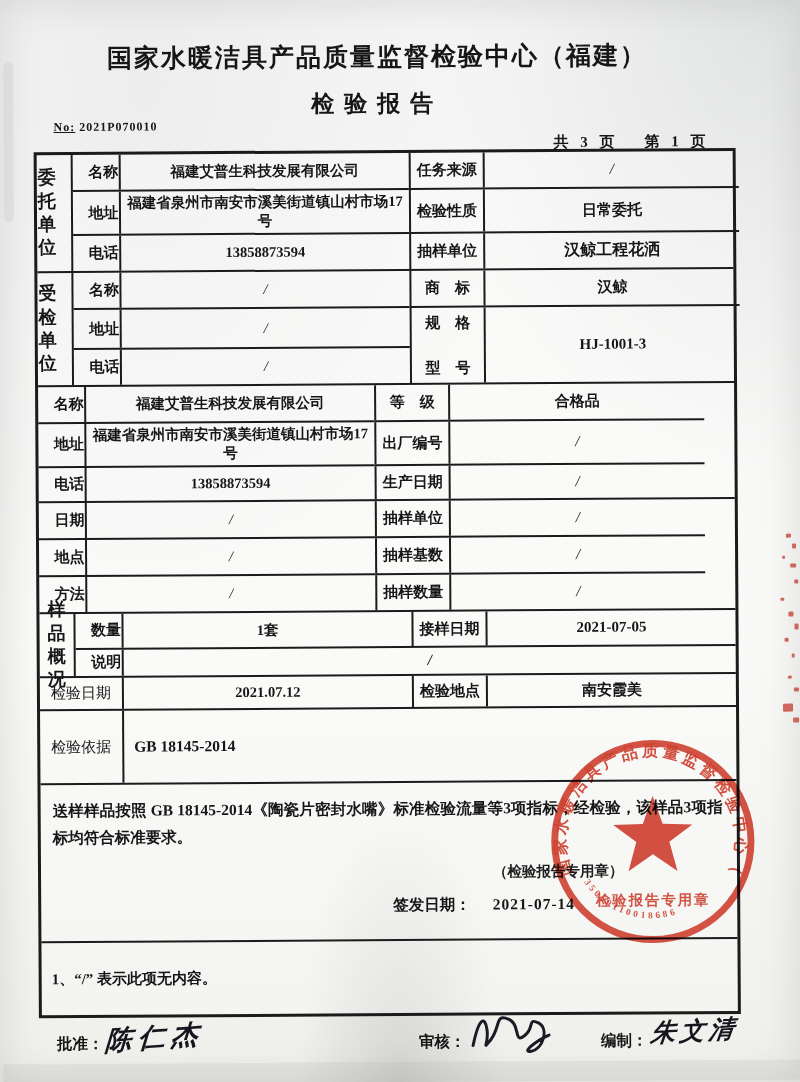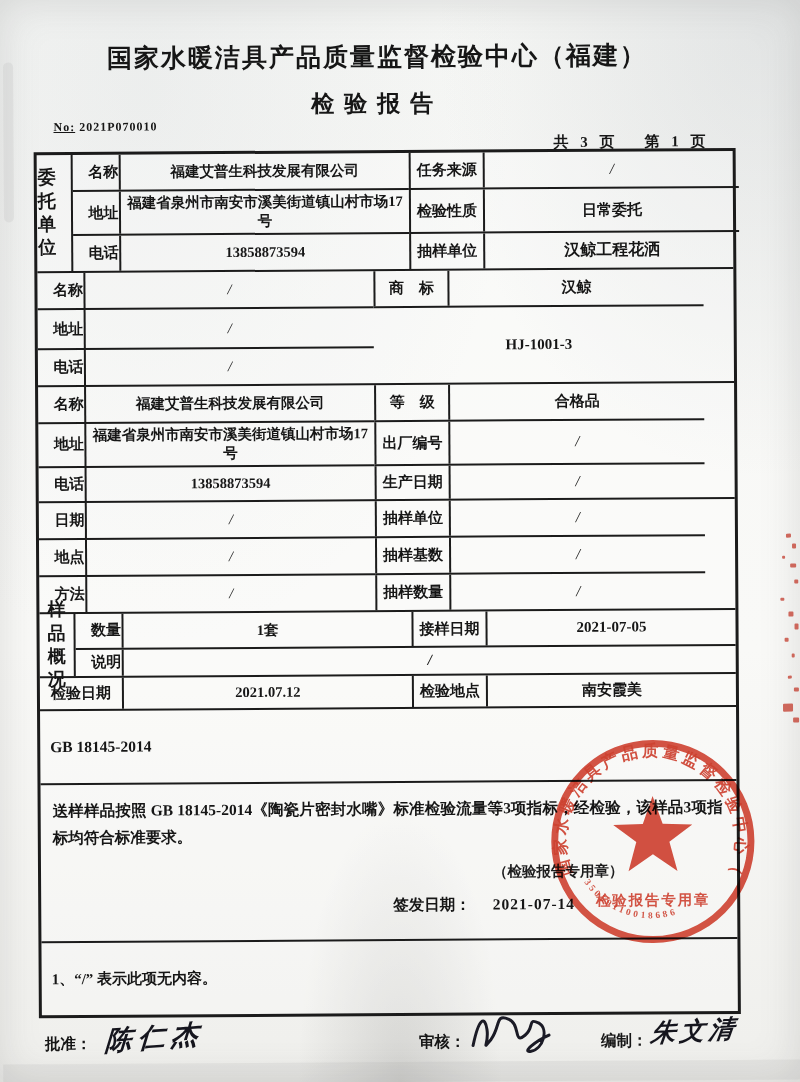--- a/index.html
+++ b/index.html
@@ -39,21 +39,21 @@
        font-weight:700;font-size:14.5px;line-height:1.3;padding:1px 4px;box-sizing:border-box;}
   .rlab{width:76px;flex:0 0 76px;border-left:2px solid #1b1b1b;border-right:2px solid #1b1b1b;display:flex;align-items:center;justify-content:center;
         font-weight:700;font-size:15px;text-align:center;line-height:1.5;box-sizing:border-box;}
   .rval{flex:1;display:flex;align-items:center;justify-content:center;font-weight:700;font-size:15px;box-sizing:border-box;}
   .rcol{width:330px;flex:0 0 330px;display:flex;flex-direction:column;box-sizing:border-box;}
   .rbox{display:flex;border-bottom:2px solid #1b1b1b;box-sizing:border-box;}
   .rcol .rbox:last-child{border-bottom:none;}
   .slash{font-weight:400;font-style:italic;}
   .wide-cell{flex:1;display:flex;align-items:center;justify-content:center;font-weight:700;font-size:15px;box-sizing:border-box;}
   .lab84{width:84px;flex:0 0 84px;border-right:2px solid #1b1b1b;display:flex;align-items:center;justify-content:center;
-         font-weight:700;font-size:15px;box-sizing:border-box;}
+         font-weight:400;font-size:15px;box-sizing:border-box;}
   .freeLeft{flex:1;display:flex;align-items:center;justify-content:flex-start;padding-left:10px;font-weight:700;font-size:15.5px;box-sizing:border-box;}
   .concl-cell{flex:1;position:relative;box-sizing:border-box;}
   .concl-text{padding:12px 14px 0 12px;font-weight:700;font-size:15.5px;line-height:1.75;text-align:justify;}
   .seal-note{position:absolute;left:452px;top:80px;font-size:14.5px;font-weight:700;color:#1d1d1d;}
   .issue-line{position:absolute;left:352px;top:112px;font-size:15.5px;font-weight:700;}
   .issue-line .iv{margin-left:22px;letter-spacing:1px;}
 
   
   .sigrow{position:absolute;left:0;top:1018px;width:780px;height:60px;font-size:15.5px;font-weight:700;}
   .sig-label{position:absolute;top:14px;}
@@ -115,40 +115,46 @@
               <div class="rval">日常委托</div>
             </div>
           <div class="rbox" style="height:36px">
               <div class="rlab">抽样单位</div>
               <div class="rval" style="font-size:16px">汉鲸工程花洒</div>
             </div>
         </div>
       </div>
 
       <div class="band" style="height:114px">
+        <div class="gcol">
+            <div class="gtxt">受检单位</div>
+          </div>
         <div class="rows" style="flex:0 0 336px">
           <div class="r" style="height:38px">
               <div class="sub">名称</div>
               <div class="val slash">/</div>
             </div>
           <div class="r" style="height:40px">
               <div class="sub">地址</div>
               <div class="val slash">/</div>
             </div>
           <div class="r" style="height:36px">
               <div class="sub">电话</div>
               <div class="val slash">/</div>
             </div>
         </div>
         <div class="rcol">
           <div class="rbox" style="height:38px">
               <div class="rlab">商　标</div>
               <div class="rval">汉鲸</div>
             </div>
           <div class="rbox" style="height:76px">
+            <div class="rlab">
+                <span><span>规　格</span><br><br><span>型　号</span></span>
+              </div>
             <div class="rval">HJ-1001-3</div>
           </div>
         </div>
       </div>
 
       <div class="band" style="height:116px">
         <div class="rows" style="flex:0 0 336px">
           <div class="r" style="height:38px">
               <div class="sub">名称</div>
               <div class="val">福建艾普生科技发展有限公司</div>
@@ -228,41 +234,42 @@
       </div>
 
       <div class="band" style="height:33px">
         <div class="lab84">检验日期</div>
         <div class="val">2021.07.12</div>
         <div class="rlab">检验地点</div>
         <div class="rval">南安霞美</div>
       </div>
 
       <div class="band" style="height:74px">
+        <div class="lab84">检验依据</div>
         <div class="freeLeft">GB 18145-2014</div>
       </div>
 
       <div class="band" style="height:158px">
         <div class="concl-cell">
           <div class="concl-text">送样样品按照 GB 18145-2014《陶瓷片密封水嘴》标准检验流量等3项指标，经检验，该样品3项指标均符合标准要求。</div>
           <div class="seal-note">（检验报告专用章）</div>
           <div class="issue-line">
             <span>签发日期：</span><span class="iv">2021-07-14</span>
           </div>
         </div>
       </div>
 
       <div class="band" style="height:72px">
         <div class="freeLeft" style="font-size:15px">1、“/” 表示此项无内容。</div>
       </div>
 
     </div>
 
     <div class="sigrow">
-      <span class="sig-label" style="left:42px">批准：</span>
+      <span class="sig-label" style="left:54px">批准：</span>
       <span class="hand hand-approve">陈仁杰</span>
       <span class="sig-label" style="left:416px">审核：</span>
       <svg class="scribble" width="92" height="56" viewBox="0 0 92 56">
         <path d="M8 40 C14 12, 20 10, 22 24 C24 38, 16 46, 26 34 C36 20, 30 8, 44 14 C56 19, 48 40, 60 30 C70 22, 62 12, 74 18 C84 24, 78 44, 66 46 C56 48, 70 36, 84 30" fill="none" stroke="#1b1b26" stroke-width="3" stroke-linecap="round"></path>
       </svg>
       <span class="sig-label" style="left:598px">编制：</span>
       <span class="hand hand-prepare">朱文清</span>
     </div>
 
     <svg class="stamp" viewBox="0 0 220 220">

